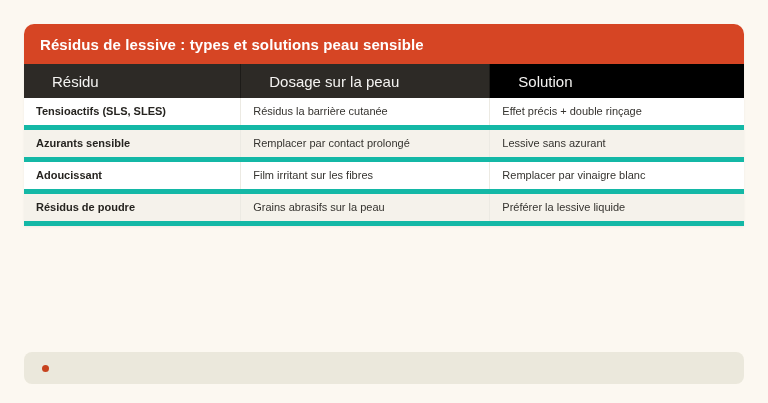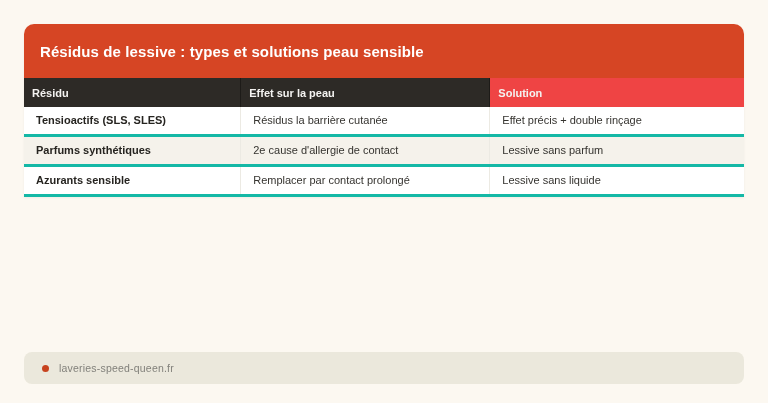--- a/index.html
+++ b/index.html
@@ -12,21 +12,21 @@
   }
   .card {
     position: absolute;
     left: 24px; top: 24px;
     width: 720px;
     border-radius: 10px 10px 0 0;
     box-shadow: 0 1px 3px rgba(0,0,0,0.05);
   }
   .title-bar {
     background: #d64524;
-    height: 54px;
+    height: 40px;
     border-radius: 10px 10px 0 0;
     display: flex;
     align-items: center;
     padding: 0 16px;
   }
   .title-bar h1 {
     color: #ffffff;
     font-size: 15px;
     font-weight: 700;
     letter-spacing: 0.1px;
@@ -35,33 +35,33 @@
     width: 100%;
     border-collapse: collapse;
     table-layout: fixed;
   }
   col.c1 { width: 30.1%; }
   col.c2 { width: 34.6%; }
   col.c3 { width: 35.3%; }
   thead th {
     background: #2d2a26;
     color: #f4f3f1;
-    font-size: 11px;
-    font-weight: 700;
+    font-size: 15px;
+    font-weight: 400;
     text-align: left;
-    padding: 9px 12px 8px 8px;
+    padding: 9px 12px 8px 28px;
     border-right: 1px solid #1d1b18;
   }
   thead th:last-child { border-right: none; }
   tbody td {
     font-size: 11px;
     color: #35332f;
     padding: 7px 12px;
     border-right: 1px solid #eceae3;
-    border-bottom: 3px solid #14b8a6;
+    border-bottom: 5px solid #14b8a6;
     background: #ffffff;
     line-height: 13px;
     white-space: nowrap;
     overflow: hidden;
     margin-left: 46px;
   }
   tbody td:last-child { border-right: none; }
   tbody td.residu { font-weight: 700; color: #262420; }
   tbody tr:nth-child(even) td { background: #f5f2eb; }
   .footer-bar {
@@ -95,44 +95,48 @@
   </div>
   <table>
     <colgroup>
       <col class="c1">
         <col class="c2">
         <col class="c3">
     </colgroup>
     <thead>
       <tr>
         <th style="background: rgb(45, 42, 38);">Résidu</th>
-        <th style="background: rgb(45, 42, 38);">Effet sur la peau</th>
-        <th style="background: #ef4444;">Solution</th>
+        <th style="background: rgb(45, 42, 38);">Dosage sur la peau</th>
+        <th style="background: #000000;">Solution</th>
       </tr>
     </thead>
     <tbody>
   <tr>
     <td class="residu">Tensioactifs (SLS, SLES)</td>
     <td class="effet">Résidus la barrière cutanée</td>
     <td class="solution">Effet précis + double rinçage</td>
   </tr>
 
-  <tr>
-    <td class="residu">Parfums synthétiques</td>
-    <td class="effet">2e cause d'allergie de contact</td>
-    <td class="solution">Lessive sans parfum</td>
-  </tr>
 
   <tr>
     <td class="residu">Azurants sensible</td>
     <td class="effet">Remplacer par contact prolongé</td>
-    <td class="solution">Lessive sans liquide</td>
+    <td class="solution">Lessive sans azurant</td>
   </tr>
 
+  <tr>
+    <td class="residu">Adoucissant</td>
+    <td class="effet">Film irritant sur les fibres</td>
+    <td class="solution">Remplacer par vinaigre blanc</td>
+  </tr>
 
+  <tr>
+    <td class="residu">Résidus de poudre</td>
+    <td class="effet">Grains abrasifs sur la peau</td>
+    <td class="solution">Préférer la lessive liquide</td>
+  </tr>
 </tbody>
   </table>
 </div>
 
 <div class="footer-bar">
   <span class="footer-dot" style="background: rgb(199, 67, 31);"></span>
-  <span class="footer-text">laveries-speed-queen.fr</span>
 </div>
 
 </body></html>

